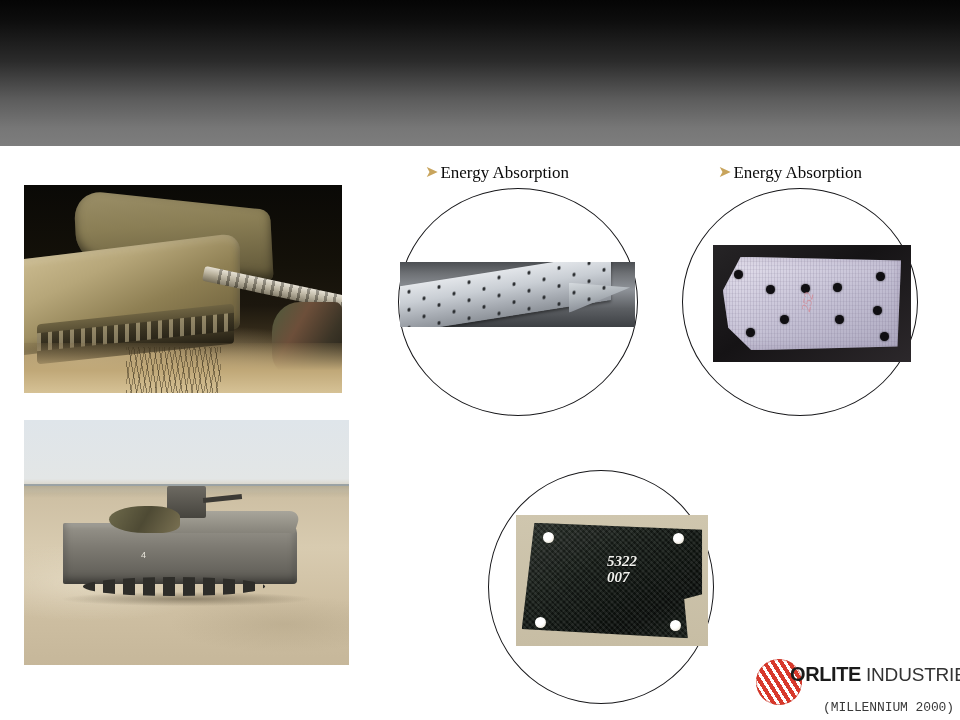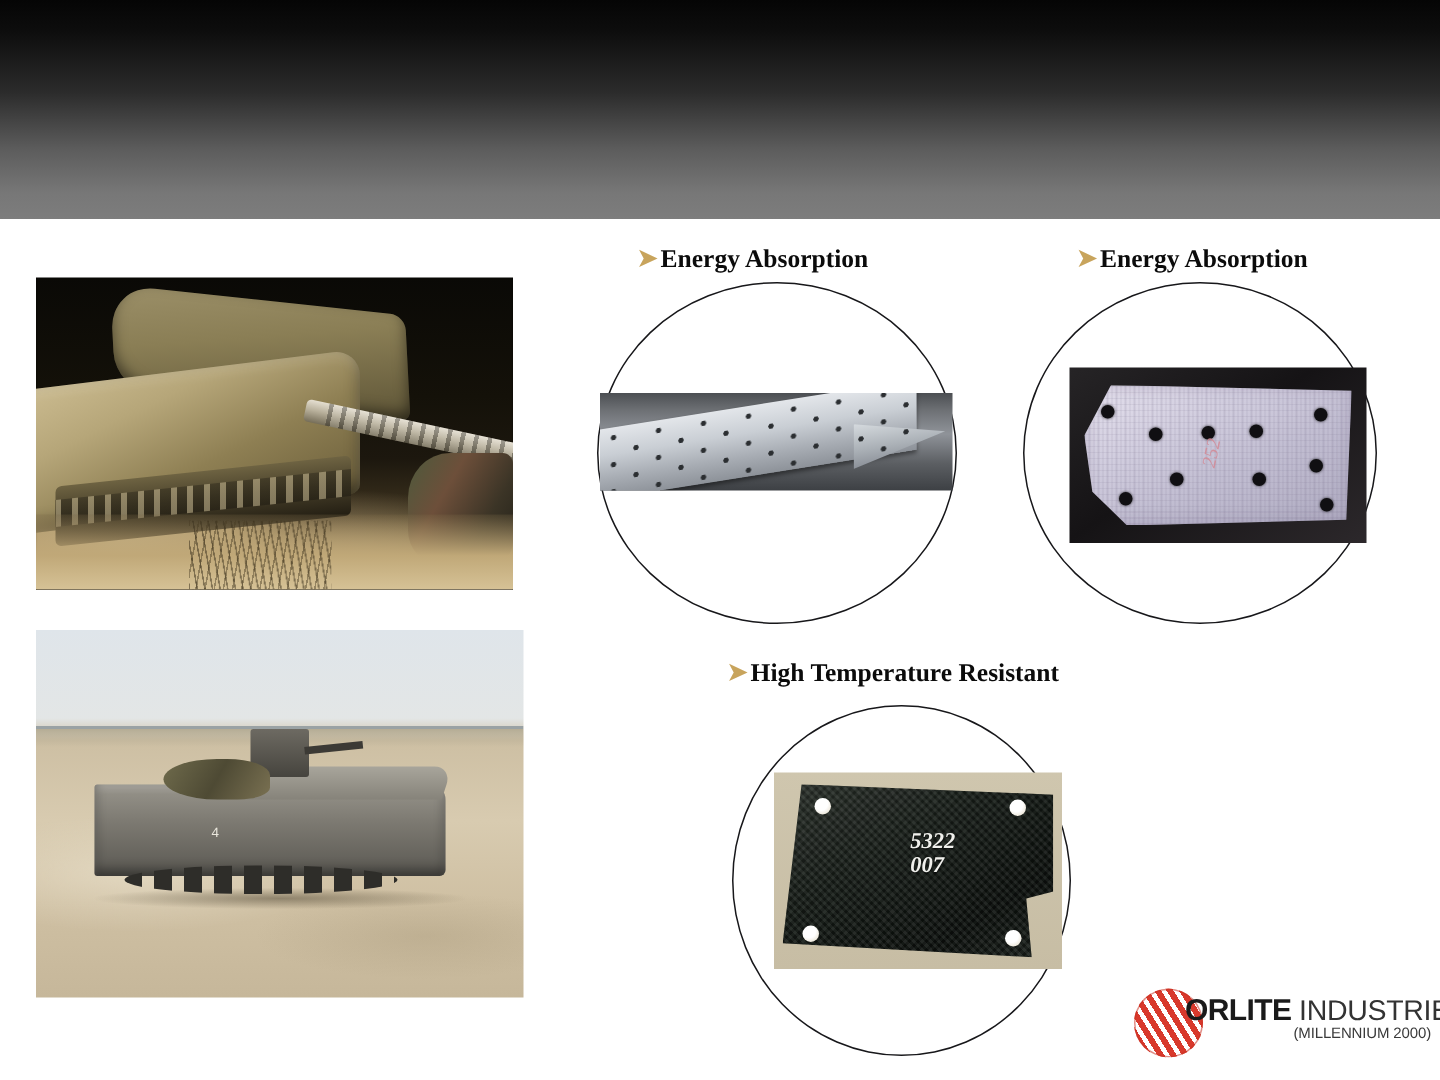--- a/index.html
+++ b/index.html
@@ -39,21 +39,21 @@
     letter-spacing: 1px;
     color: #F4721B;
     text-shadow: 2px 2px 2px rgba(0,0,0,0.55);
     white-space: pre;
   }
 
   
   .caption {
     position: absolute;
     font-family: "Liberation Serif", serif;
-    font-weight: bold;
+    font-weight: normal;
     font-size: 17px;
     color: #0b0b0b;
     white-space: nowrap;
   }
   .caption .bullet {
     display: inline-block;
     color: #C8A45C;
     font-size: 16px;
     margin-right: 2px;
     transform: translateY(-1px);
@@ -323,23 +323,23 @@
     color: #1a1a1a;
     letter-spacing: -0.4px;
   }
   #logo-industries {
     font-family: "Liberation Sans", sans-serif;
     font-size: 19px;
     color: #333333;
     letter-spacing: -0.2px;
   }
   #logo-millennium {
-    position: absolute; right: 2px; top: 29px;
-    font-family: Liberation Sans, sans-serif;
-    font-size: 10px;
+    position: absolute; right: 2px; top: 45px;
+    font-family: Liberation Mono, monospace;
+    font-size: 13px;
     color: #3a3a3a;
     letter-spacing: -0.1px;
     white-space: nowrap;
   }
 </style>
 </head>
 <body>
 
 <div id="slide">
 
@@ -370,23 +370,20 @@
   </div>
 
   <div class="caption" id="cap-left">
     <span class="bullet">➤</span><span>Energy Absorption</span>
   </div>
 
   <div class="caption" id="cap-right">
     <span class="bullet">➤</span><span>Energy Absorption</span>
   </div>
 
-  <div class="caption" id="cap-bottom">
-    <span class="bullet">➤</span><span>High Temperature Resistant</span>
-  </div>
 
   <div class="ellipse" id="ellipse-1"></div>
   <div class="ellipse" id="ellipse-2"></div>
   <div class="ellipse" id="ellipse-3"></div>
 
   <div class="photo" id="photo-plate-metal">
     <div class="slab"></div>
     <div class="tip"></div>
     <div class="holes"></div>
   </div>

